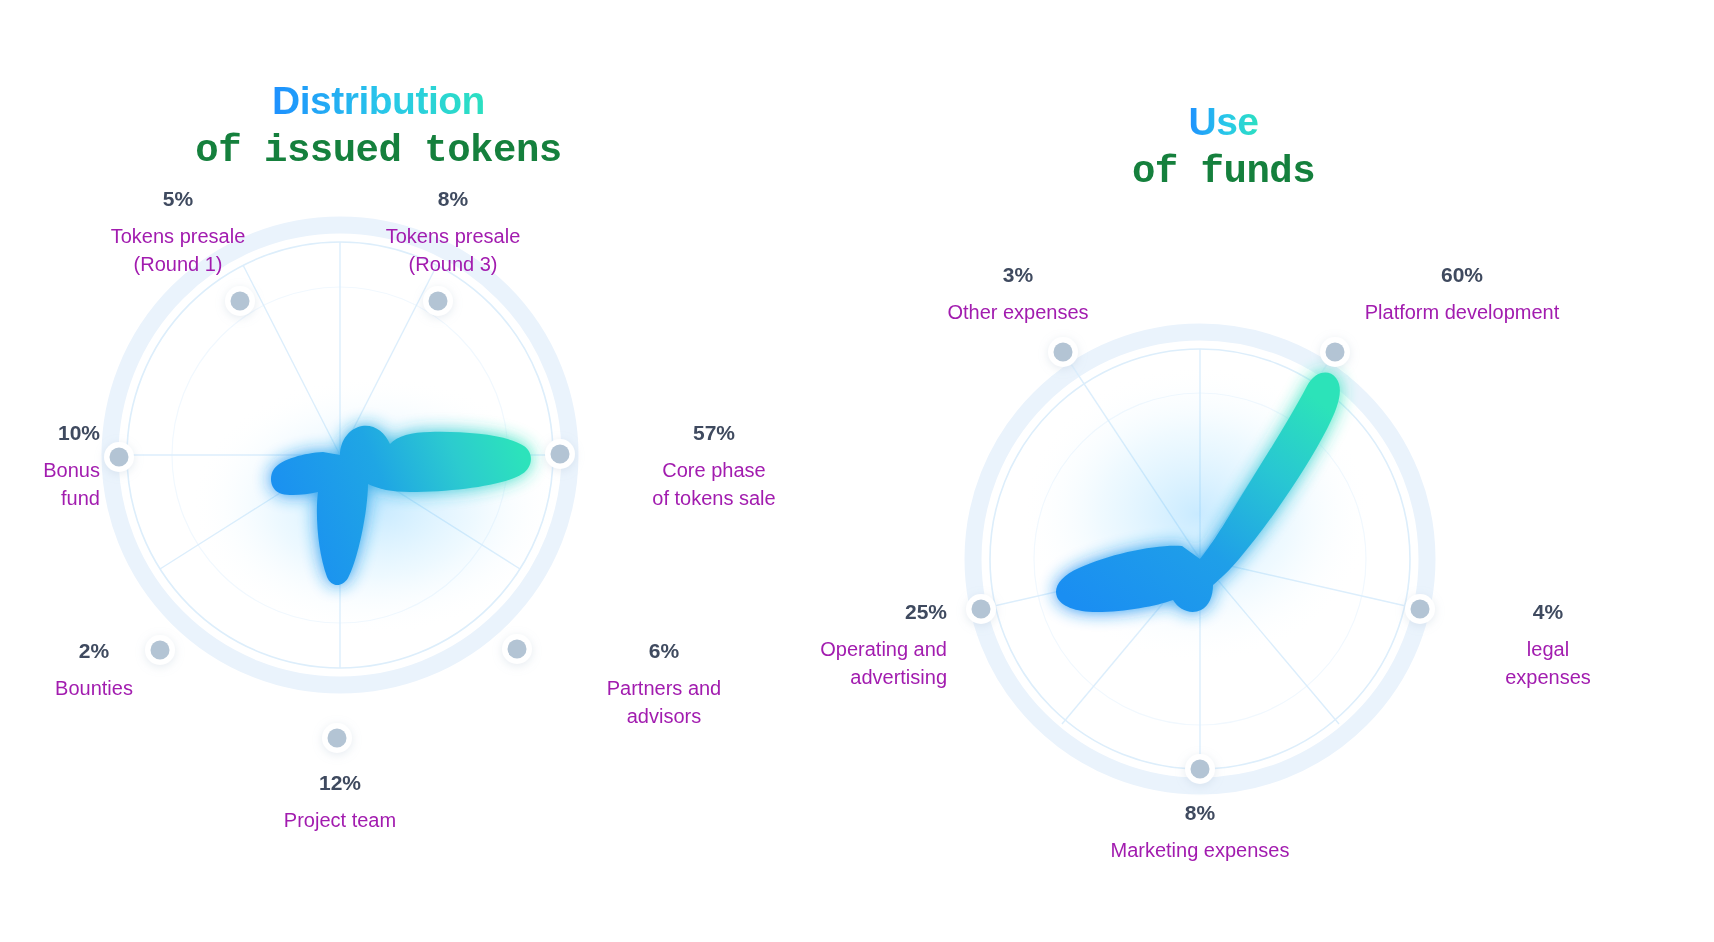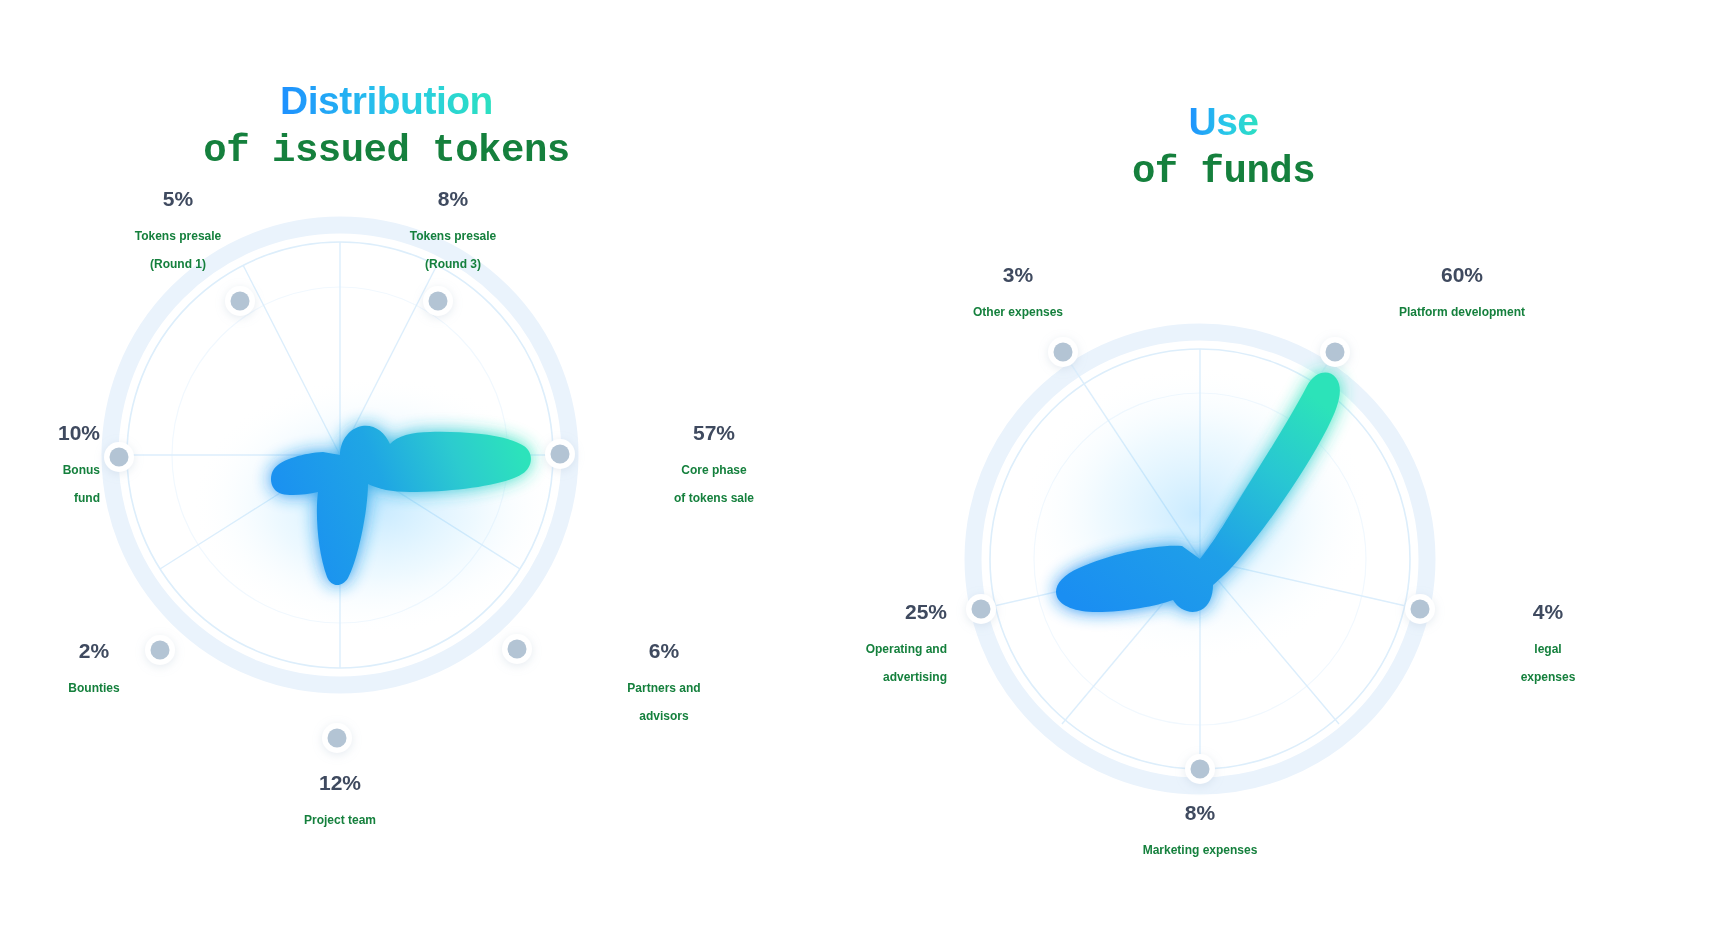--- a/index.html
+++ b/index.html
@@ -29,21 +29,21 @@
   }
   .title .grad{
     background:linear-gradient(90deg,#1e90ff 0%,#29c9e8 55%,#2ce0c0 100%);
     -webkit-background-clip:text;
     background-clip:text;
     color:transparent;
     -webkit-text-fill-color:transparent;
     display:inline-block;
   }
   .title .dark{color:#15803d;display:inline-block;font-family:Liberation Mono, monospace;}
-  #title-distribution{left:8px;width:757px;top:32px;margin-top:45px;}
+  #title-distribution{left:0;width:757px;top:32px;margin-top:45px;}
   #title-funds{left:795px;width:770px;top:32px;}
 
   
   .radar{position:absolute;}
   .radar svg{position:absolute;left:0;top:0;overflow:visible;}
 
   
   .lbl{
     position:absolute;
     line-height:28px;
@@ -52,23 +52,23 @@
   .lbl .pct{
     display:block;
     font-size:21px;
     font-weight:700;
     color:#3f4a5f;
     line-height:26px;
     margin-bottom:10px;
   }
   .lbl .nm{
     display:block;
-    font-size:12px;
-    font-weight:700;
-    color:#15803d;
+    font-size:20px;
+    font-weight:400;
+    color:#a21caf;
     line-height:28px;
   }
   .lbl.c{text-align:center;}
   .lbl.r{text-align:right;}
   .lbl.l{text-align:center;}
 </style>
 </head>
 <body>
 
 <div class="stage">

